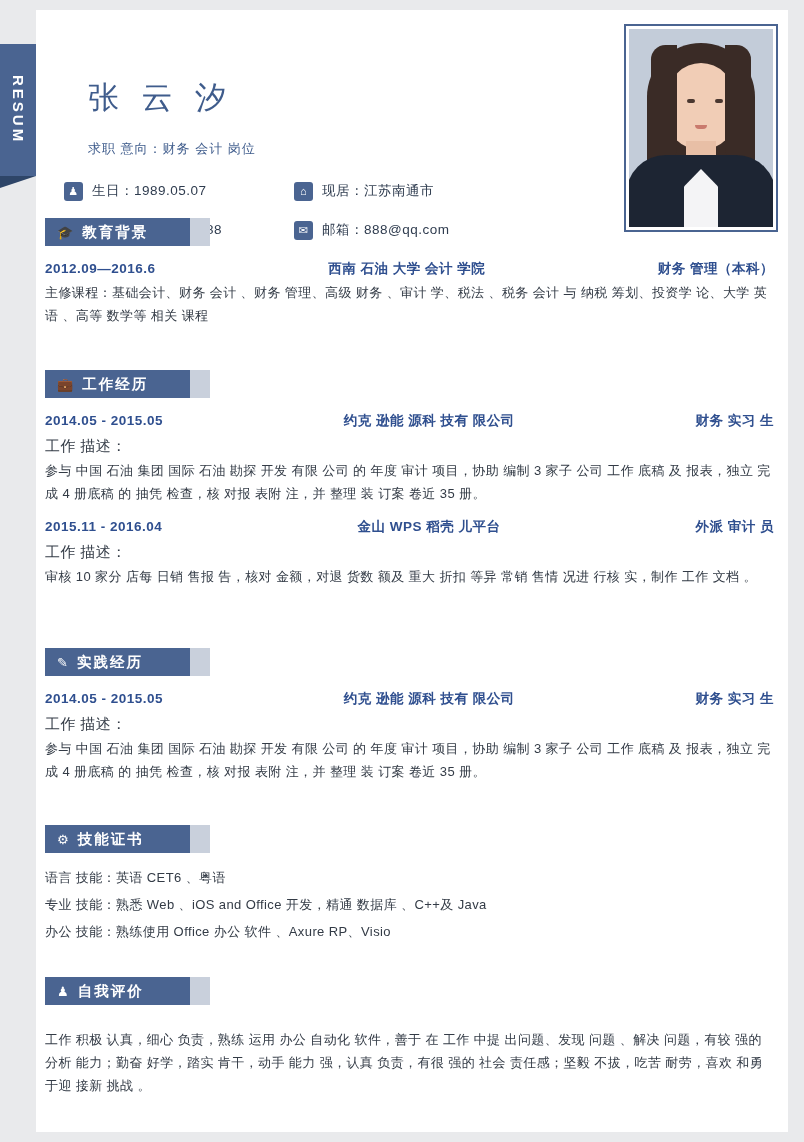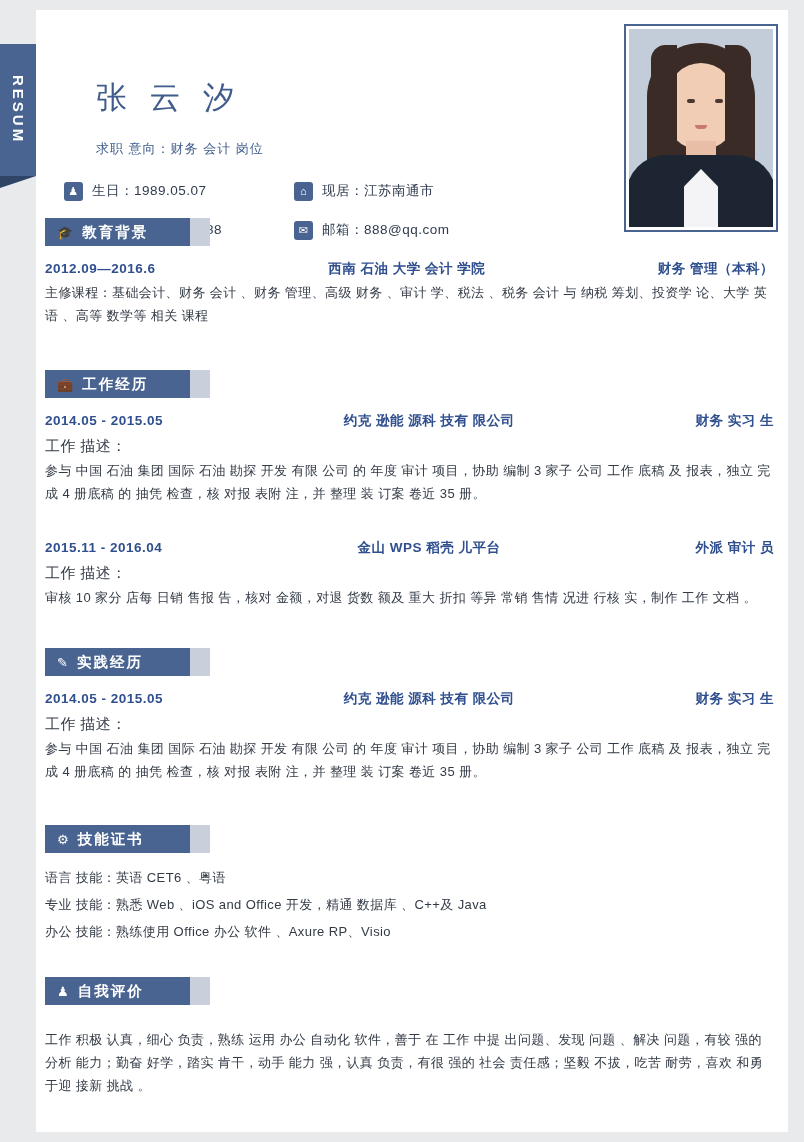--- a/index.html
+++ b/index.html
@@ -73,21 +73,21 @@
   .name {
     display: inline-block;
     font-size: 31px;
     color: #3f5c8c;
     letter-spacing: 7px;
     font-weight: normal;
     vertical-align: middle;
   }
   .objective {
     display: inline-block;
-    margin-left: 32px;
+    margin-left: 24px;
     font-size: 13px;
     color: #3f5c8c;
     letter-spacing: 1px;
     vertical-align: middle;
   }
   .contact-grid {
     margin-top: 24px;
     display: grid;
     grid-template-columns: 230px 1fr;
     row-gap: 20px;
@@ -320,21 +320,21 @@
     <div style="margin-top:14px;">
       <div class="entry-row">
         <span>2014.05 - 2015.05</span>
         <span class="mid">约克 逊能 源科 技有 限公司</span>
         <span class="right">财务 实习 生</span>
       </div>
       <div class="sub-label">工作 描述：</div>
       <div class="body-text">参与 中国 石油 集团 国际 石油 勘探 开发 有限 公司 的 年度 审计 项目，协助 编制 3 家子 公司 工作 底稿 及 报表，独立 完成 4 册底稿 的 抽凭 检查，核 对报 表附 注，并 整理 装 订案 卷近 35 册。</div>
     </div>
 
-    <div style="margin-top:33px;">
+    <div style="margin-top:12px;">
       <div class="entry-row">
         <span>2015.11 - 2016.04</span>
         <span class="mid">金山 WPS 稻壳 儿平台</span>
         <span class="right">外派 审计 员</span>
       </div>
       <div class="sub-label">工作 描述：</div>
       <div class="body-text">审核 10 家分 店每 日销 售报 告，核对 金额，对退 货数 额及 重大 折扣 等异 常销 售情 况进 行核 实，制作 工作 文档 。</div>
     </div>
   </div>
 

